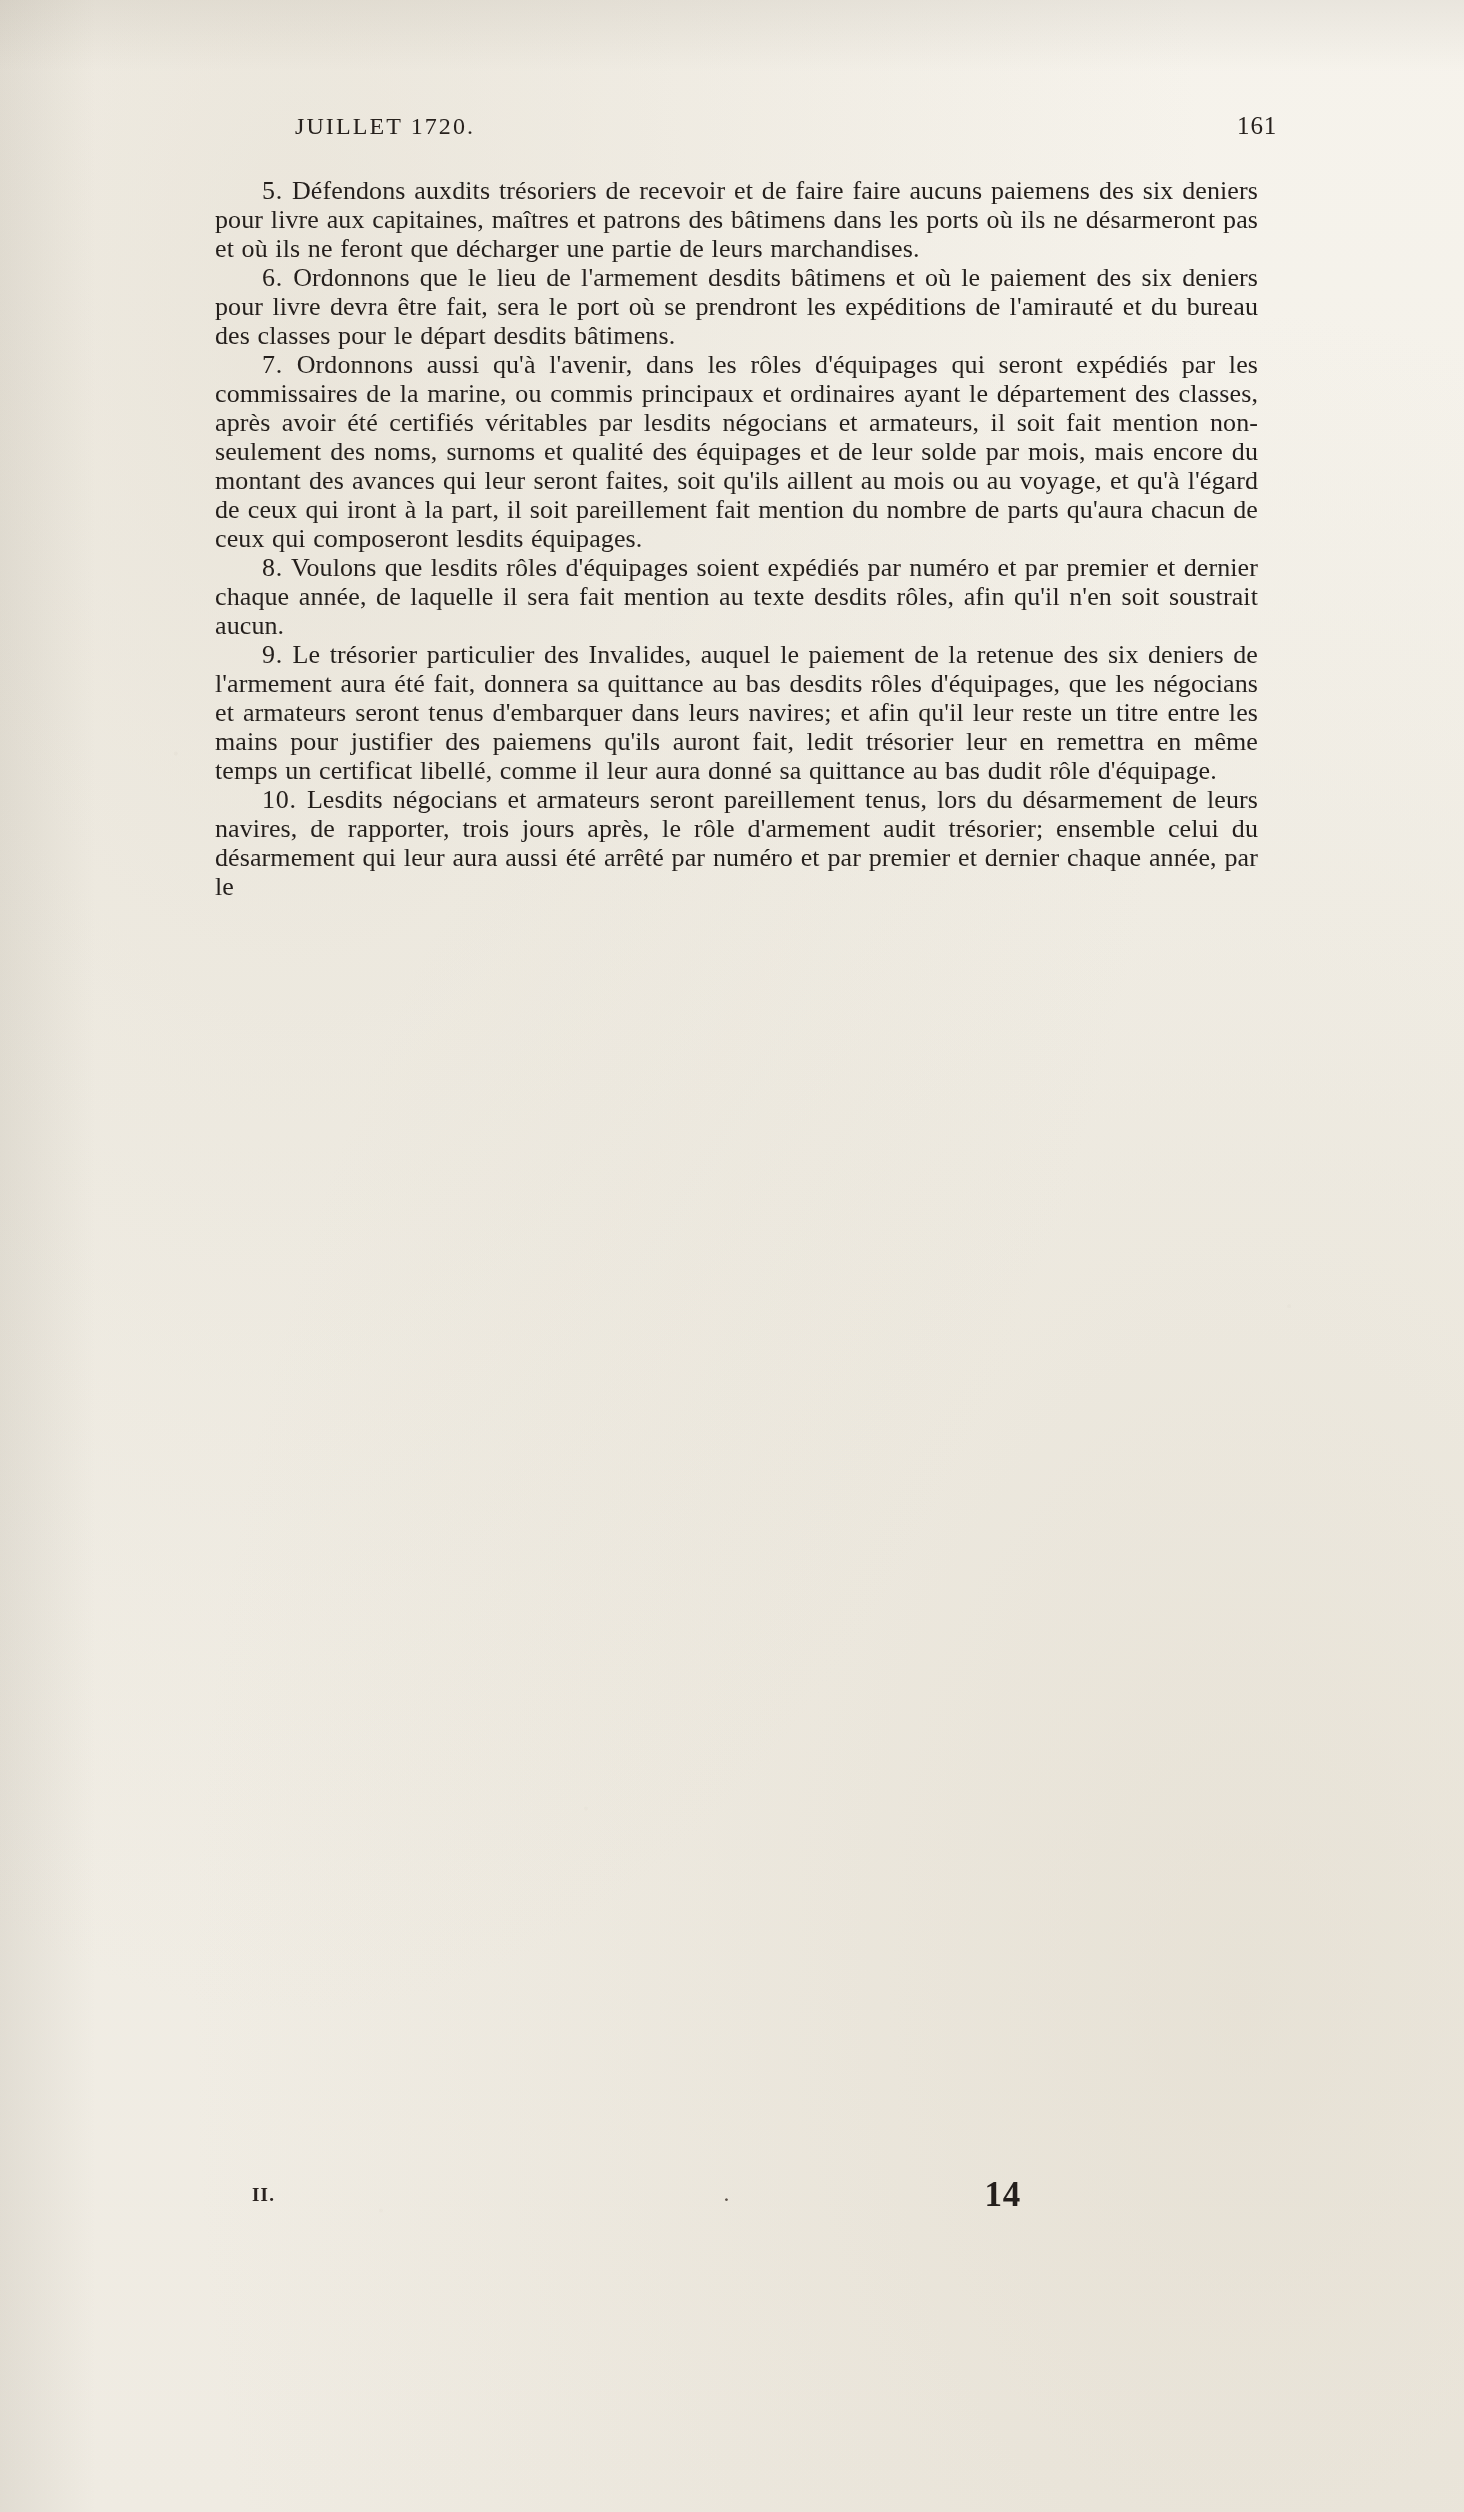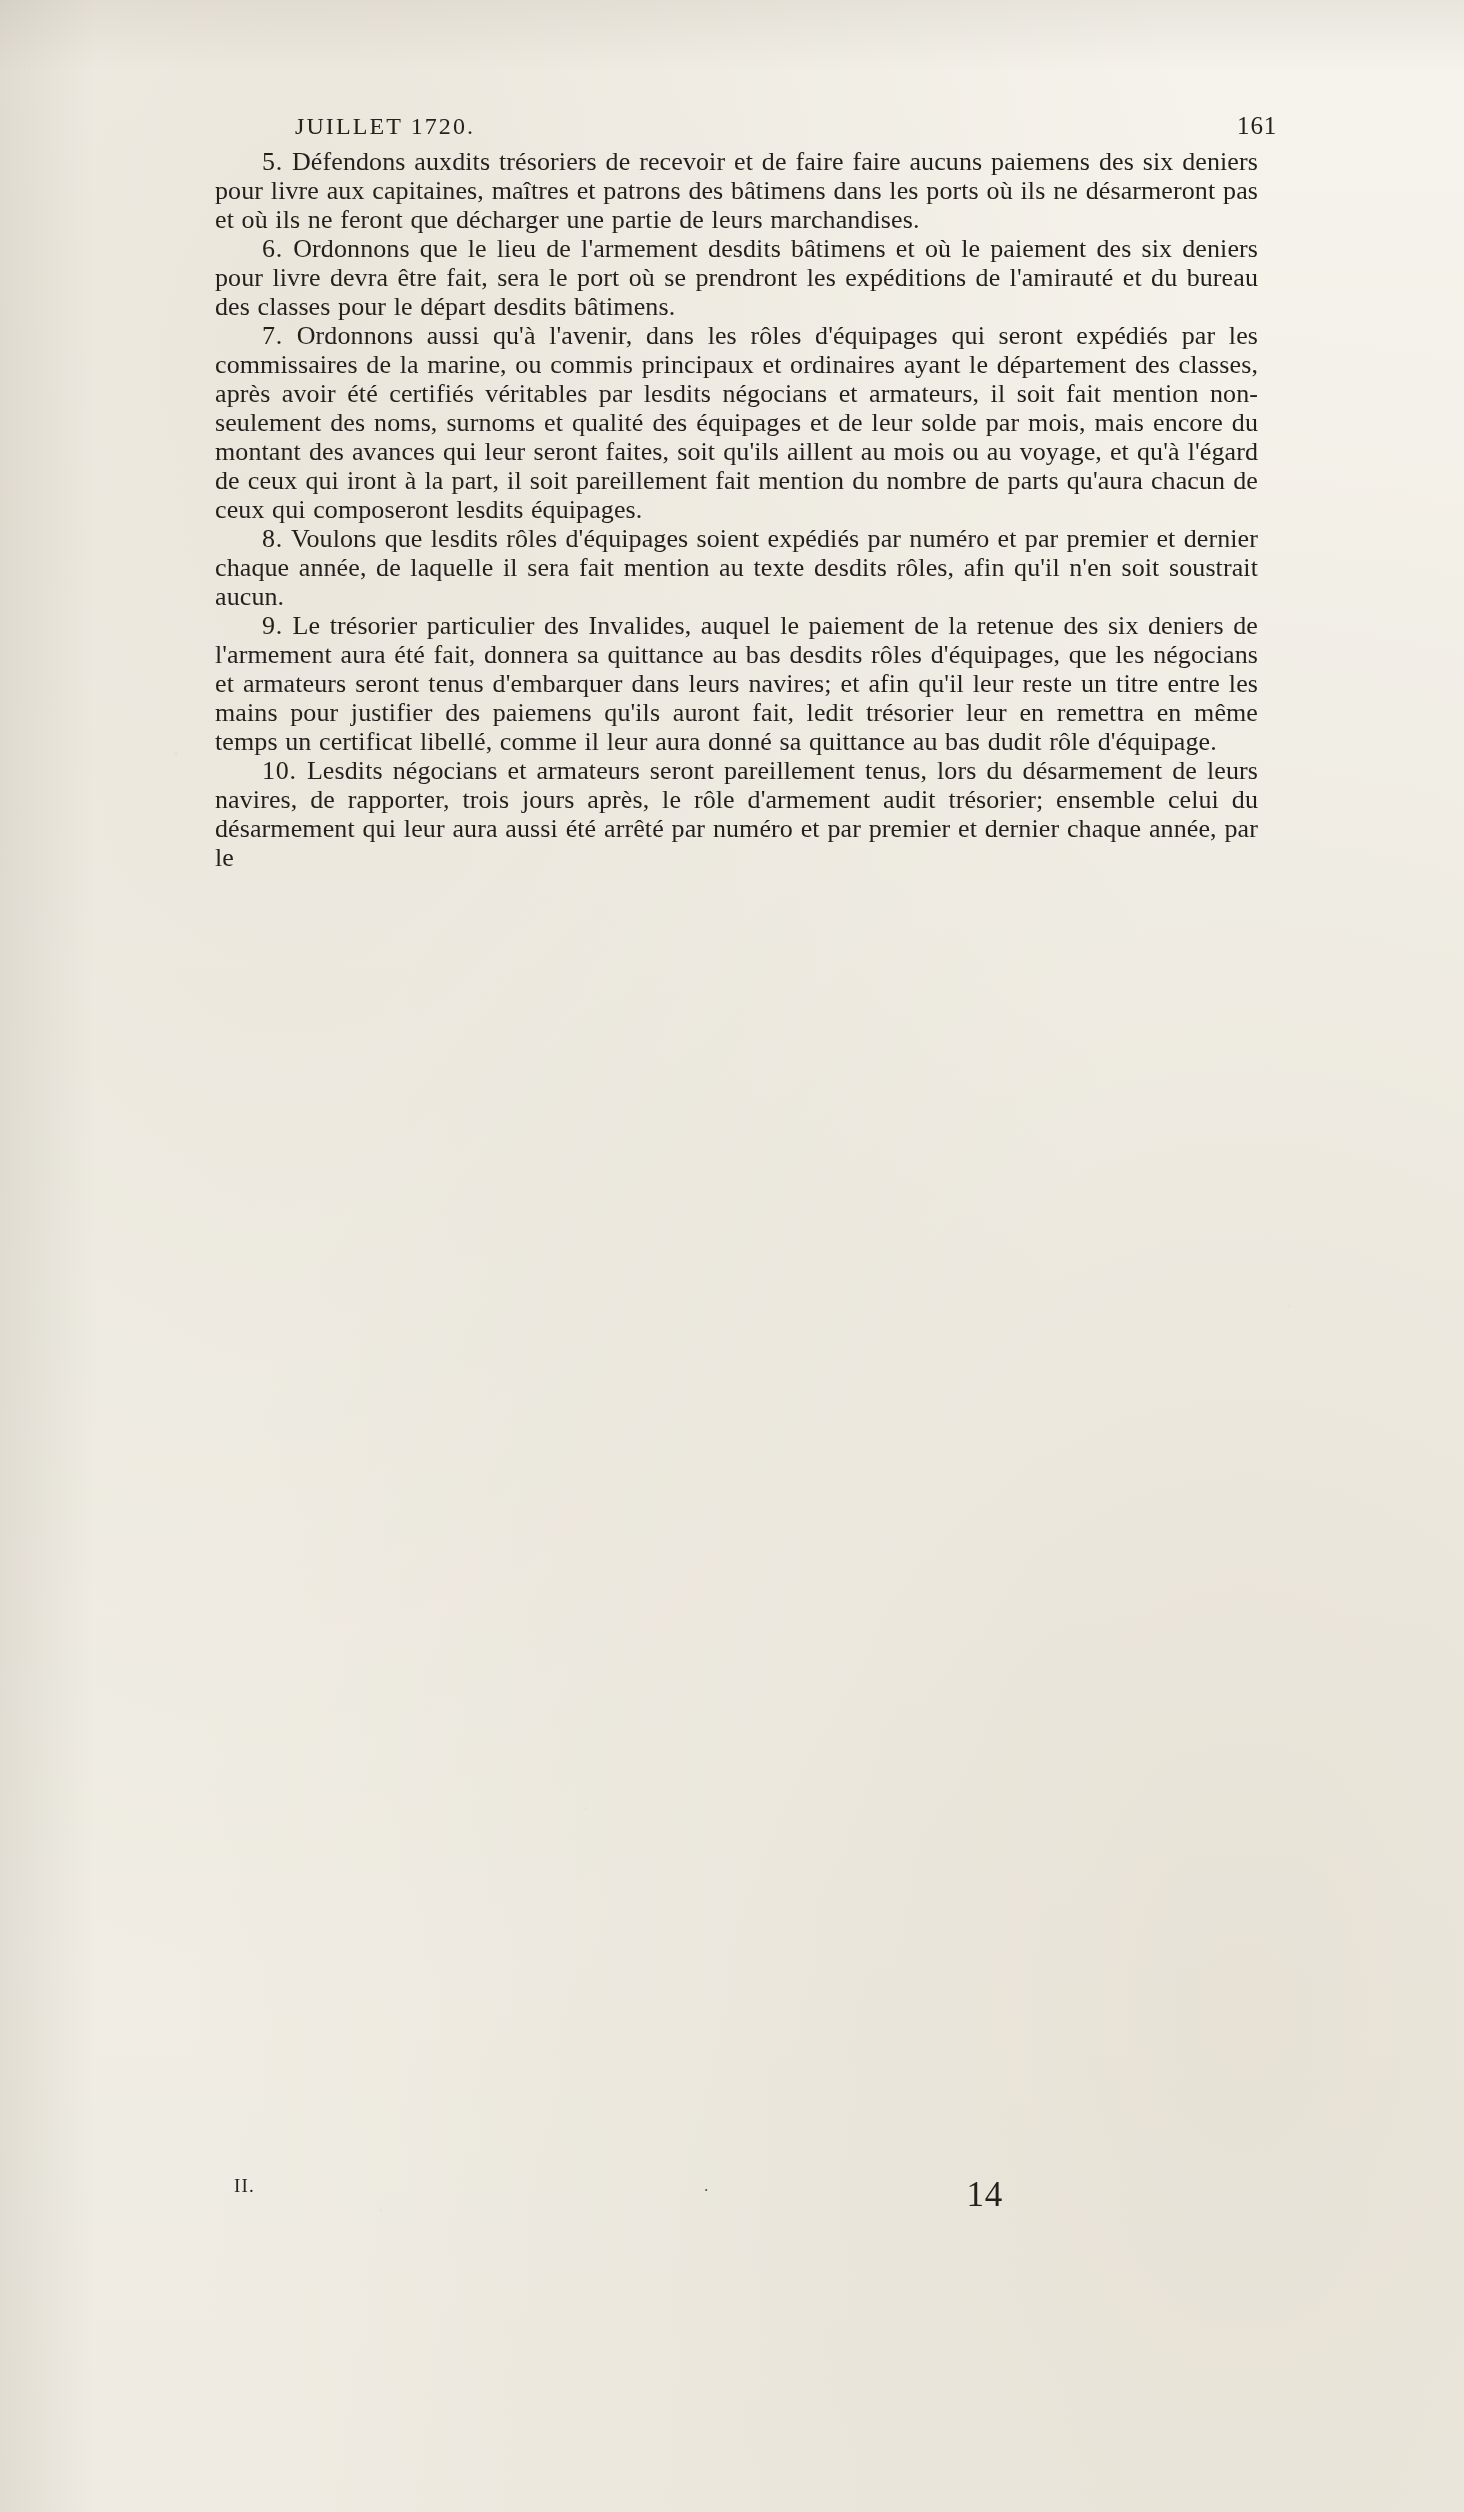--- a/index.html
+++ b/index.html
@@ -40,20 +40,21 @@
     left: 215px;
     top: 112px;
     width: 1043px;
   }
   .header-row {
     display: flex;
     align-items: baseline;
     justify-content: flex-start;
     height: 35px;
     margin-left: 80px;
+    margin-bottom: 29px;
   }
   .running-head {
     font-size: 24px;
     letter-spacing: 2.1px;
     font-variant: small-caps;
     text-transform: uppercase;
     color: #27211d;
     white-space: pre;
   }
   .folio {
@@ -73,25 +74,26 @@
   }
   .para {
     margin: 0;
     text-indent: 47px;
   }
   .para .num {
     letter-spacing: 0.8px;
   }
   .footer-row {
     position: absolute;
-    left: 215px;
+    left: 233px;
     top: 2175px;
     width: 1043px;
     display: flex;
-    align-items: flex-start;
+    align-items: center;
+    font-weight: bold;
   }
   .sig-left {
     font-size: 19px;
     letter-spacing: 1.2px;
     font-variant: small-caps;
     text-transform: uppercase;
     color: #2a2320;
     margin-left: 19px;
   }
   .sig-dot {

